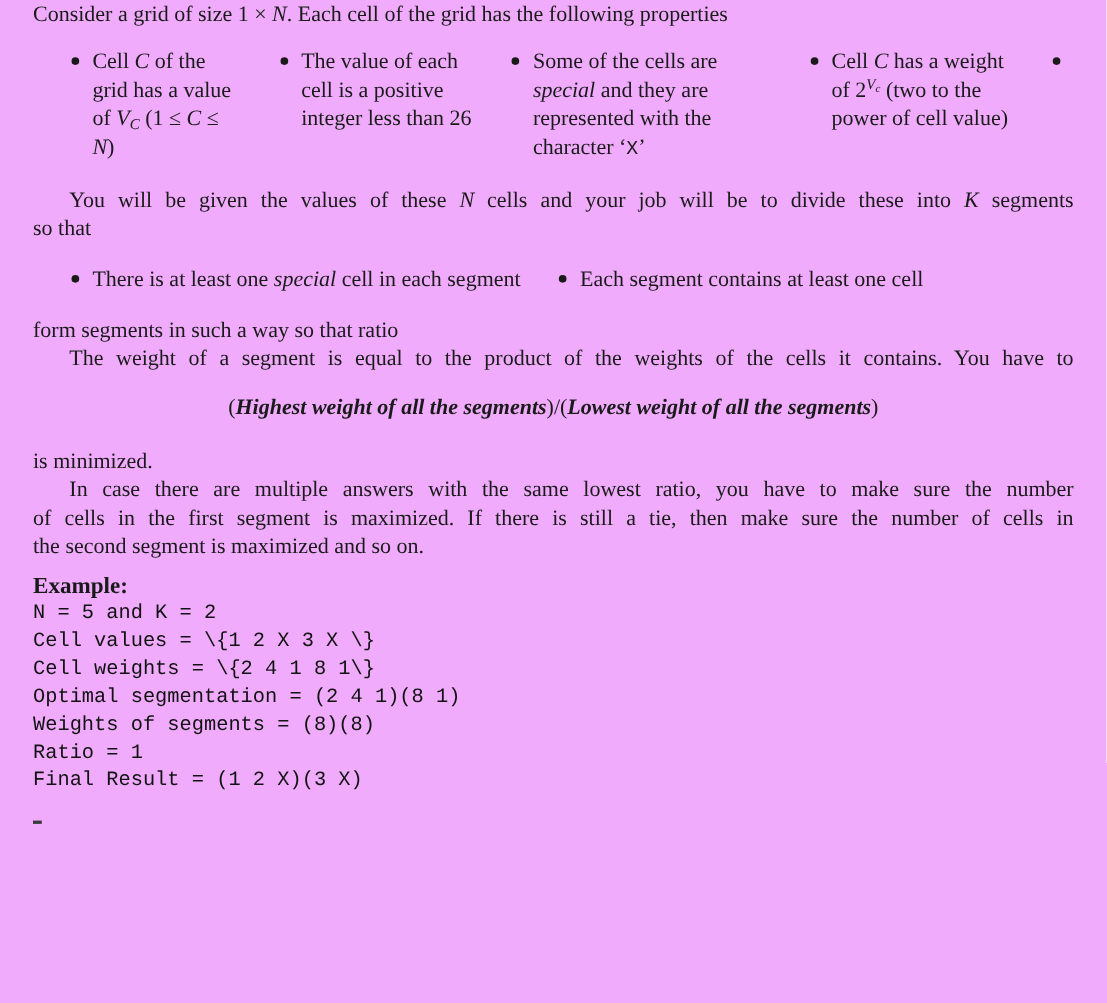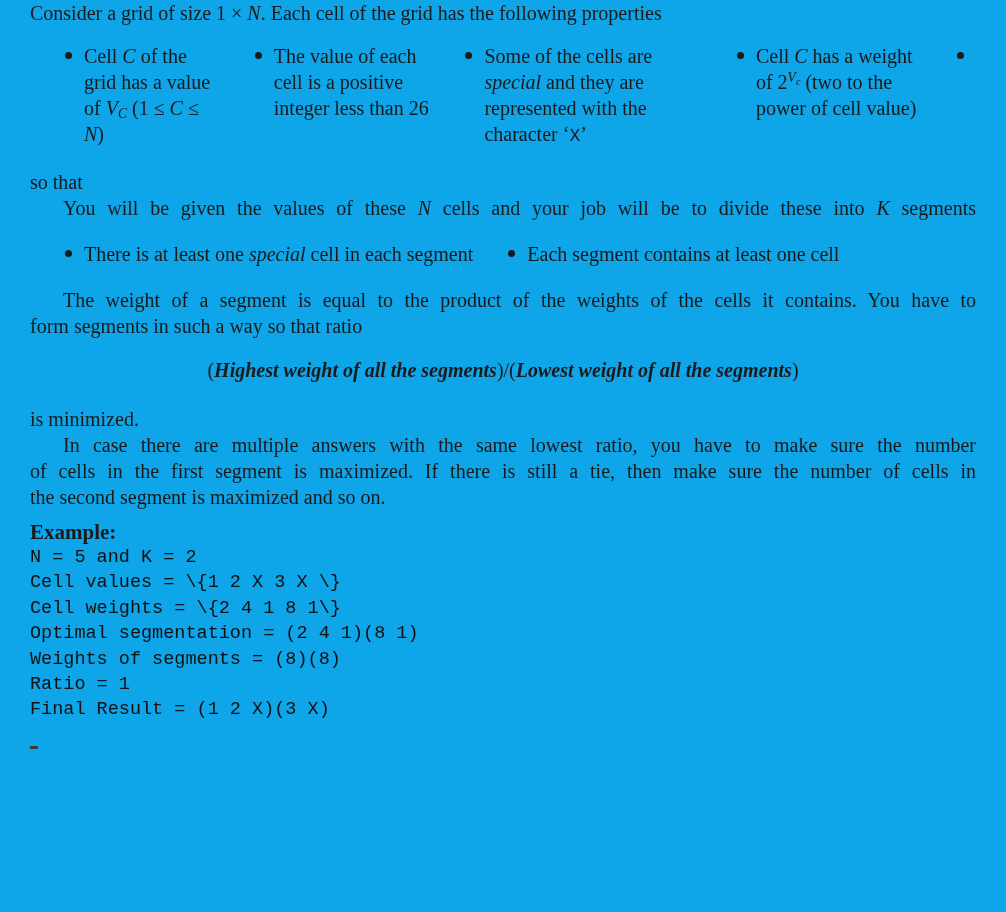--- a/index.html
+++ b/index.html
@@ -1,21 +1,21 @@
 <!DOCTYPE html>
 <html><head>
 <meta charset="utf-8">
 <style>
   html,body{margin:0;padding:0;background:#ffffff;}
   .page{
     position:relative;
     width:1006px;height:912px;
     box-sizing:border-box;
     padding:0 30px;
-    background:#0ea5e9;
+    background:#f0abfc;
     color:#1a1a1a;
     font-family:"Liberation Serif",serif;
     font-size:20px;
     line-height:26px;
     overflow:hidden;
     display:flex;flex-direction:column;align-items:stretch;
   }
   .para{margin:0;}
   .line{display:block;}
   .jline{text-align:justify;text-align-last:justify;}
@@ -50,32 +50,32 @@
 
   <ul class="blist">
     <li><span class="dot"></span><span>Cell </span><span class="var">C</span><span> of the grid has a value of </span><span class="var">V</span><span class="msub">C</span><span> (1 ≤ </span><span class="var">C</span><span> ≤ </span><span class="var">N</span><span>)</span></li>
     <li><span class="dot"></span><span>The value of each cell is a positive integer less than 26</span></li>
     <li><span class="dot"></span><span>Some of the cells are </span><span class="em">special</span><span> and they are represented with the character ‘</span><span class="mono">X</span><span>’</span></li>
     <li><span class="dot"></span><span>Cell </span><span class="var">C</span><span> has a weight of 2</span><span class="msup"><span class="v">V</span><span class="msupsub">c</span></span><span> (two to the power of cell value)</span></li>
     <li><span class="dot"></span></li>
   </ul>
 
   <div class="para task">
+    <span class="line jline indent"><span>You will be given the values of these </span><span class="var">N</span><span> cells and your job will be to divide these into </span><span class="var">K</span><span> segments</span></span>
     <span class="line">so that</span>
-    <span class="line jline indent"><span>You will be given the values of these </span><span class="var">N</span><span> cells and your job will be to divide these into </span><span class="var">K</span><span> segments</span></span>
   </div>
 
   <ul class="blist rules">
     <li><span class="dot"></span><span>There is at least one </span><span class="em">special</span><span> cell in each segment</span></li>
     <li><span class="dot"></span><span>Each segment contains at least one cell</span></li>
   </ul>
 
   <div class="para weight">
+    <span class="line">form segments in such a way so that ratio</span>
     <span class="line jline indent">The weight of a segment is equal to the product of the weights of the cells it contains. You have to</span>
-    <span class="line">form segments in such a way so that ratio</span>
   </div>
 
   <div class="formula"><span>(</span><span class="mi">Highest weight of all the segments</span><span>)/(</span><span class="mi">Lowest weight of all the segments</span><span>)</span></div>
 
   <div class="para minblock">
     <span class="line">is minimized.</span>
     <span class="line jline indent">In case there are multiple answers with the same lowest ratio, you have to make sure the number</span>
     <span class="line jline">of cells in the first segment is maximized. If there is still a tie, then make sure the number of cells in</span>
     <span class="line">the second segment is maximized and so on.</span>
   </div>

